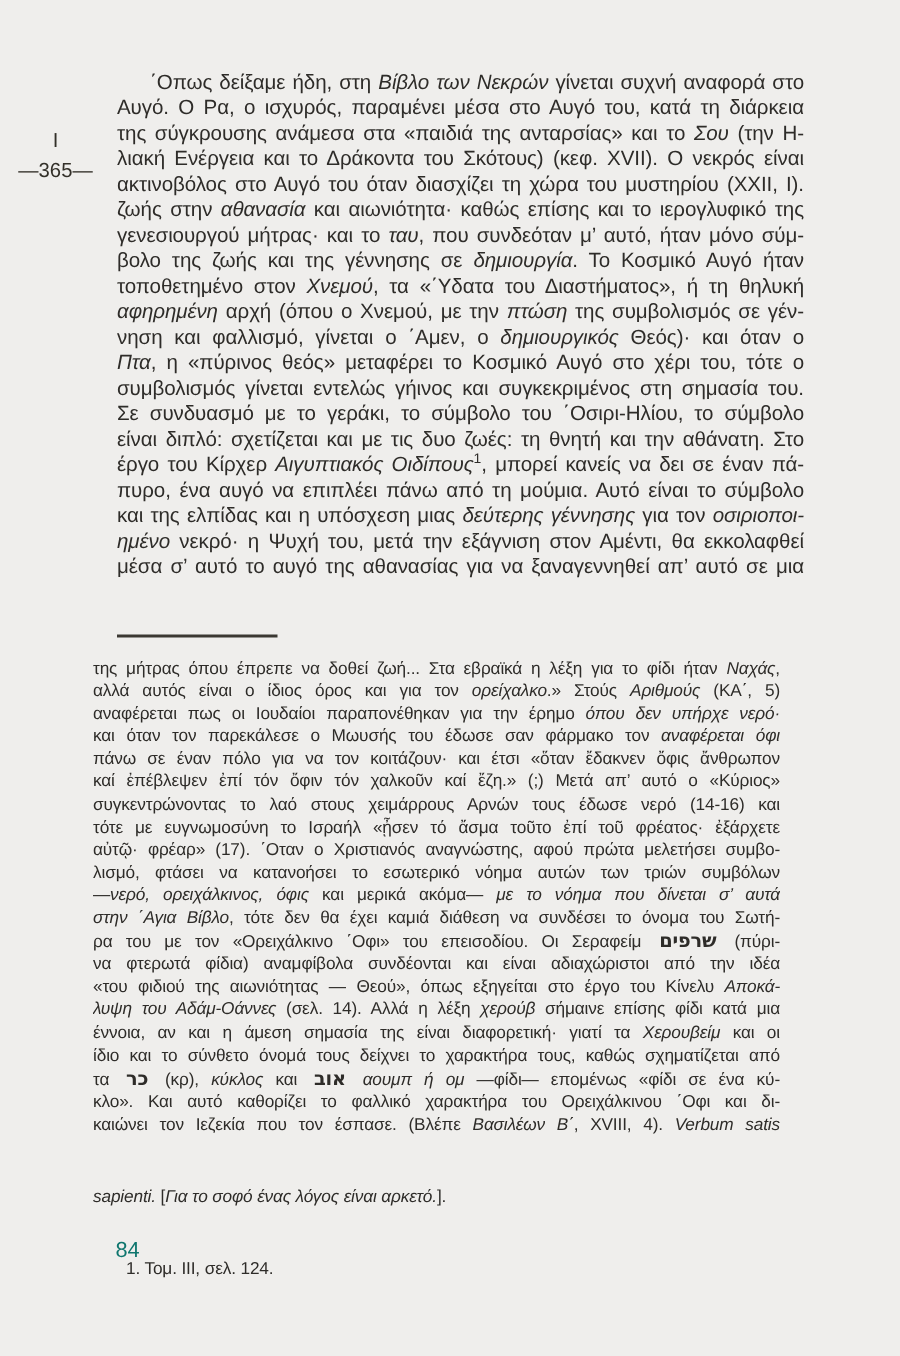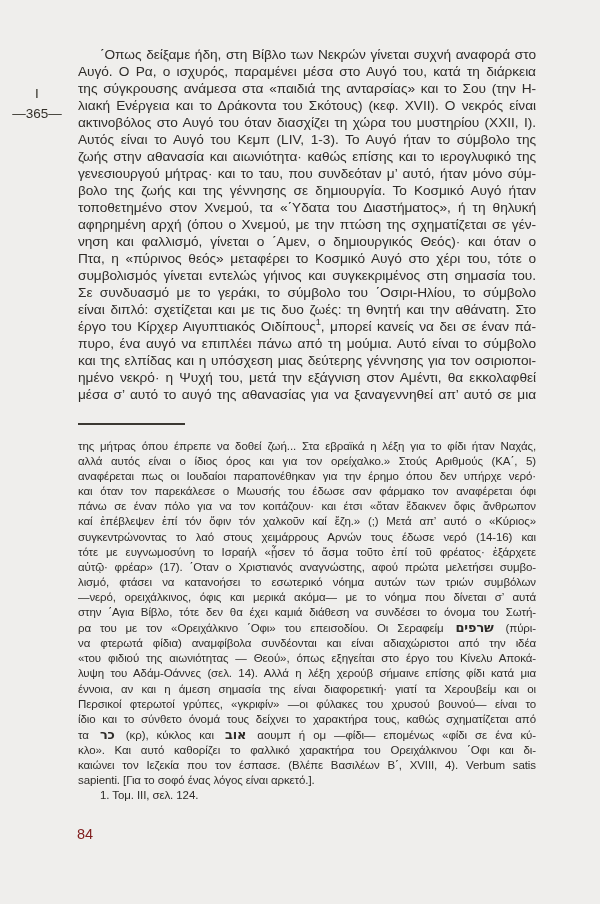--- a/index.html
+++ b/index.html
@@ -20,73 +20,72 @@
     text-align: center;
     font-size: 13.5px; line-height: 20px;
     color: #333029;
   }
   .main-text {
     position: absolute; left: 78px; top: 46px; width: 458px;
     font-size: 13.7px; line-height: 17px;
     letter-spacing: -0.05px;
   }
   .footnote {
-    position: absolute; left: 78px; top: 439px; width: 458px;
+    position: absolute; left: 62px; top: 439px; width: 458px;
     font-size: 11.5px; line-height: 15.1px;
     letter-spacing: -0.1px;
   }
   .tline {
     text-align: justify;
     text-align-last: justify;
     overflow: hidden;
     white-space: normal;
   }
-  .tline.left { text-align: left; text-align-last: left; }
+  .tline.left { text-align: left; text-align-last: left; margin-top: 33px; }
   .tline.ind { text-indent: 22px; }
-  .i { }
+  .i { font-style: italic; }
   .sup { vertical-align: super; font-size: 68%; line-height: 0; }
   .heb {
     font-weight: bold;
     font-family: "DejaVu Sans", sans-serif;
     font-size: 112%;
     padding: 0 3px;
   }
   .fn-rule {
     position: absolute; left: 78px; top: 423px;
     width: 107px; height: 2px;
     background: #3b3832;
   }
   .page-number {
     position: absolute; left: 77px; top: 826px;
     font-size: 14.5px;
-    color: #7f1d1d;
+    color: #0f766e;
   }
 </style>
 </head>
 <body>
 
 <div class="page">
 
   <div class="margin-note">
     <div>I</div>
     <div>—365—</div>
   </div>
 
   <div class="main-text">
       <div class="tline ind"><span>΄Οπως δείξαμε ήδη, στη </span><span class="i">Βίβλο των Νεκρών</span><span> γίνεται συχνή αναφορά στο</span></div>
       <div class="tline"><span>Αυγό. Ο Ρα, ο ισχυρός, παραμένει μέσα στο Αυγό του, κατά τη διάρκεια</span></div>
       <div class="tline"><span>της σύγκρουσης ανάμεσα στα «παιδιά της ανταρσίας» και το </span><span class="i">Σου</span><span> (την Η-</span></div>
       <div class="tline"><span>λιακή Ενέργεια και το Δράκοντα του Σκότους) (κεφ. XVII). Ο νεκρός είναι</span></div>
       <div class="tline"><span>ακτινοβόλος στο Αυγό του όταν διασχίζει τη χώρα του μυστηρίου (XXII, I).</span></div>
-      <div class="tline"><span>Αυτός είναι το Αυγό του Κεμπ (LIV, 1-3). Το Αυγό ήταν το σύμβολο της</span></div>
       <div class="tline"><span>ζωής στην </span><span class="i">αθανασία</span><span> και αιωνιότητα· καθώς επίσης και το ιερογλυφικό της</span></div>
       <div class="tline"><span>γενεσιουργού μήτρας· και το </span><span class="i">ταυ</span><span>, που συνδεόταν μ’ αυτό, ήταν μόνο σύμ-</span></div>
       <div class="tline"><span>βολο της ζωής και της γέννησης σε </span><span class="i">δημιουργία</span><span>. Το Κοσμικό Αυγό ήταν</span></div>
       <div class="tline"><span>τοποθετημένο στον </span><span class="i">Χνεμού</span><span>, τα «΄Υδατα του Διαστήματος», ή τη θηλυκή</span></div>
-      <div class="tline"><span class="i">αφηρημένη</span><span> αρχή (όπου ο Χνεμού, με την </span><span class="i">πτώση</span><span> της σχηματίζεται σε γέν-</span></div>
+      <div class="tline"><span class="i">αφηρημένη</span><span> αρχή (όπου ο Χνεμού, με την </span><span class="i">πτώση</span><span> της συμβολισμός σε γέν-</span></div>
       <div class="tline"><span>νηση και φαλλισμό, γίνεται ο ΄Αμεν, ο </span><span class="i">δημιουργικός</span><span> Θεός)· και όταν ο</span></div>
       <div class="tline"><span class="i">Πτα</span><span>, η «πύρινος θεός» μεταφέρει το Κοσμικό Αυγό στο χέρι του, τότε ο</span></div>
       <div class="tline"><span>συμβολισμός γίνεται εντελώς γήινος και συγκεκριμένος στη σημασία του.</span></div>
       <div class="tline"><span>Σε συνδυασμό με το γεράκι, το σύμβολο του ΄Οσιρι-Ηλίου, το σύμβολο</span></div>
       <div class="tline"><span>είναι διπλό: σχετίζεται και με τις δυο ζωές: τη θνητή και την αθάνατη. Στο</span></div>
       <div class="tline"><span>έργο του Κίρχερ </span><span class="i">Αιγυπτιακός Οιδίπους</span><span class="sup">1</span><span>, μπορεί κανείς να δει σε έναν πά-</span></div>
       <div class="tline"><span>πυρο, ένα αυγό να επιπλέει πάνω από τη μούμια. Αυτό είναι το σύμβολο</span></div>
       <div class="tline"><span>και της ελπίδας και η υπόσχεση μιας </span><span class="i">δεύτερης γέννησης</span><span> για τον </span><span class="i">οσιριοποι-</span></div>
       <div class="tline"><span class="i">ημένο</span><span> νεκρό· η Ψυχή του, μετά την εξάγνιση στον Αμέντι, θα εκκολαφθεί</span></div>
       <div class="tline"><span>μέσα σ’ αυτό το αυγό της αθανασίας για να ξαναγεννηθεί απ’ αυτό σε μια</span></div>
@@ -105,21 +104,20 @@
       <div class="tline"><span>τότε με ευγνωμοσύνη το Ισραήλ «ᾖσεν τό ἄσμα τοῦτο ἐπί τοῦ φρέατος· ἐξάρχετε</span></div>
       <div class="tline"><span>αὐτῷ· φρέαρ» (17). ΄Οταν ο Χριστιανός αναγνώστης, αφού πρώτα μελετήσει συμβο-</span></div>
       <div class="tline"><span>λισμό, φτάσει να κατανοήσει το εσωτερικό νόημα αυτών των τριών συμβόλων</span></div>
       <div class="tline"><span>—</span><span class="i">νερό, ορειχάλκινος, όφις</span><span> και μερικά ακόμα— </span><span class="i">με το νόημα που δίνεται σ’ αυτά</span></div>
       <div class="tline"><span class="i">στην ΄Αγια Βίβλο</span><span>, τότε δεν θα έχει καμιά διάθεση να συνδέσει το όνομα του Σωτή-</span></div>
       <div class="tline"><span>ρα του με τον «Ορειχάλκινο ΄Οφι» του επεισοδίου. Οι Σεραφείμ </span><span class="heb" dir="rtl">שרפים</span><span> (πύρι-</span></div>
       <div class="tline"><span>να φτερωτά φίδια) αναμφίβολα συνδέονται και είναι αδιαχώριστοι από την ιδέα</span></div>
       <div class="tline"><span>«του φιδιού της αιωνιότητας — Θεού», όπως εξηγείται στο έργο του Κίνελυ </span><span class="i">Αποκά-</span></div>
       <div class="tline"><span class="i">λυψη του Αδάμ-Οάννες</span><span> (σελ. 14). Αλλά η λέξη </span><span class="i">χερούβ</span><span> σήμαινε επίσης φίδι κατά μια</span></div>
       <div class="tline"><span>έννοια, αν και η άμεση σημασία της είναι διαφορετική· γιατί τα </span><span class="i">Χερουβείμ</span><span> και οι</span></div>
-      <div class="tline"><span>Περσικοί φτερωτοί </span><span class="i">γρύπες</span><span>, «γκριφίν» —οι φύλακες του χρυσού βουνού— είναι το</span></div>
       <div class="tline"><span>ίδιο και το σύνθετο όνομά τους δείχνει το χαρακτήρα τους, καθώς σχηματίζεται από</span></div>
       <div class="tline"><span>τα </span><span class="heb" dir="rtl">כר</span><span> (κρ), </span><span class="i">κύκλος</span><span> και </span><span class="heb" dir="rtl">אוב</span><span> </span><span class="i">αουμπ ή ομ</span><span> —φίδι— επομένως «φίδι σε ένα κύ-</span></div>
       <div class="tline"><span>κλο». Και αυτό καθορίζει το φαλλικό χαρακτήρα του Ορειχάλκινου ΄Οφι και δι-</span></div>
       <div class="tline"><span>καιώνει τον Ιεζεκία που τον έσπασε. (Βλέπε </span><span class="i">Βασιλέων Β΄</span><span>, XVIII, 4). </span><span class="i">Verbum satis</span></div>
       <div class="tline left"><span class="i">sapienti.</span><span> [</span><span class="i">Για το σοφό ένας λόγος είναι αρκετό.</span><span>].</span></div>
       <div class="tline left ind"><span>1. Τομ. III, σελ. 124.</span></div>
     </div>
 
   <div class="page-number">84</div>
 

